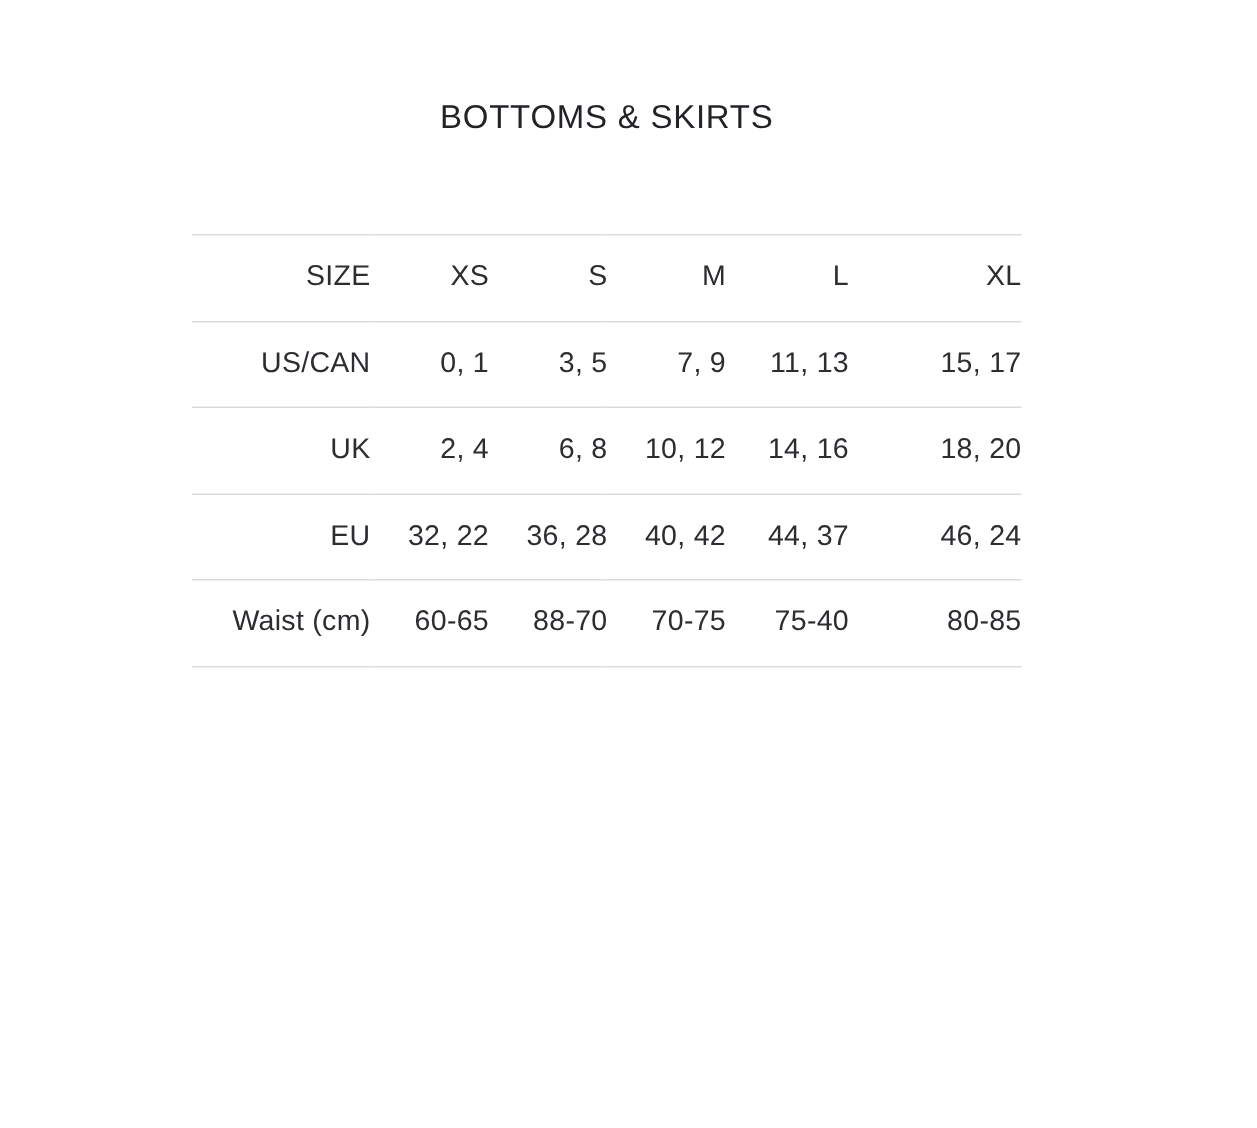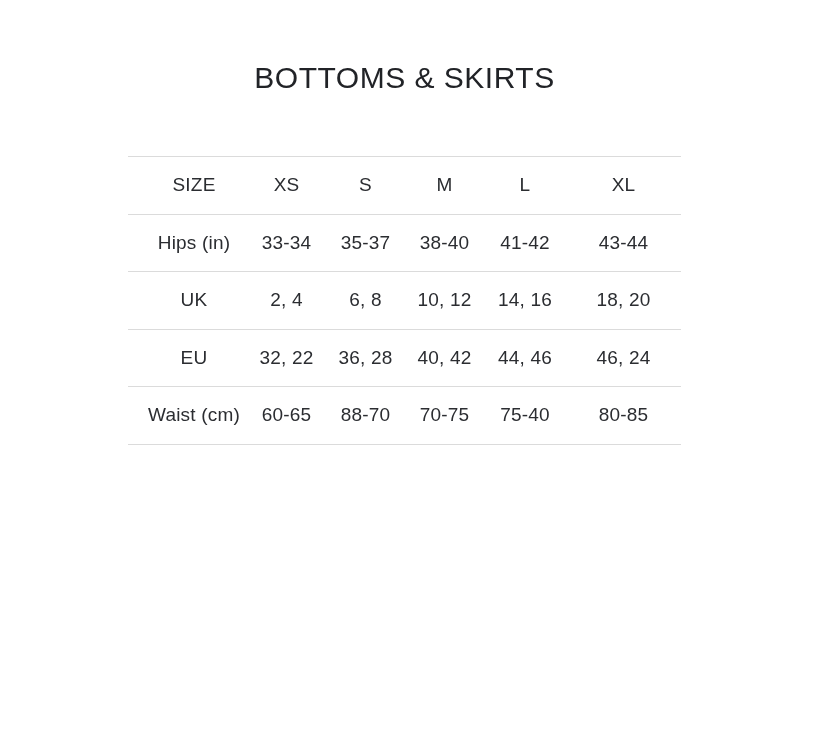--- a/index.html
+++ b/index.html
@@ -21,21 +21,21 @@
     top: 0;
     width: 553px;
   }
   .title {
     position: absolute;
     top: 60px;
     left: 0;
     width: 100%;
     margin: 0;
     text-align: center;
-    font-size: 30px;
+    font-size: 22px;
     font-weight: 400;
     line-height: 36px;
     letter-spacing: 0.5px;
     white-space: nowrap;
     color: var(--title, #212327);
   }
   table.size-table {
     position: absolute;
     top: 156px;
     left: 0;
@@ -47,21 +47,21 @@
     letter-spacing: 0.2px;
     color: var(--text, #2b2d31);
   }
   table.size-table tr {
     border-bottom: 1px solid var(--divider, #dbdbdb);
     height: 57.5px;
   }
   table.size-table th,
   table.size-table td {
     font-weight: 400;
-    text-align: center;
+    text-align: right;
     vertical-align: middle;
     padding: 0;
     white-space: nowrap;
     overflow: hidden;
   }
   table.size-table .row-label {
     padding-left: 13px;
   }
 </style>
 </head>
@@ -86,41 +86,41 @@
           <th class="row-label">SIZE</th>
           <th>XS</th>
           <th>S</th>
           <th>M</th>
           <th>L</th>
           <th>XL</th>
         </tr>
       </thead>
       <tbody>
         <tr>
-          <th class="row-label">Hips (in)</th>
-          <td>33-34</td>
-          <td>35-37</td>
-          <td>38-40</td>
-          <td>41-42</td>
-          <td>43-44</td>
+          <th class="row-label">US/CAN</th>
+          <td>0, 1</td>
+          <td>3, 5</td>
+          <td>7, 9</td>
+          <td>11, 13</td>
+          <td>15, 17</td>
         </tr>
         <tr>
           <th class="row-label">UK</th>
           <td>2, 4</td>
           <td>6, 8</td>
           <td>10, 12</td>
           <td>14, 16</td>
           <td>18, 20</td>
         </tr>
         <tr>
           <th class="row-label">EU</th>
           <td>32, 22</td>
           <td>36, 28</td>
           <td>40, 42</td>
-          <td>44, 46</td>
+          <td>44, 37</td>
           <td>46, 24</td>
         </tr>
         <tr>
           <th class="row-label">Waist (cm)</th>
           <td>60-65</td>
           <td>88-70</td>
           <td>70-75</td>
           <td>75-40</td>
           <td>80-85</td>
         </tr>

